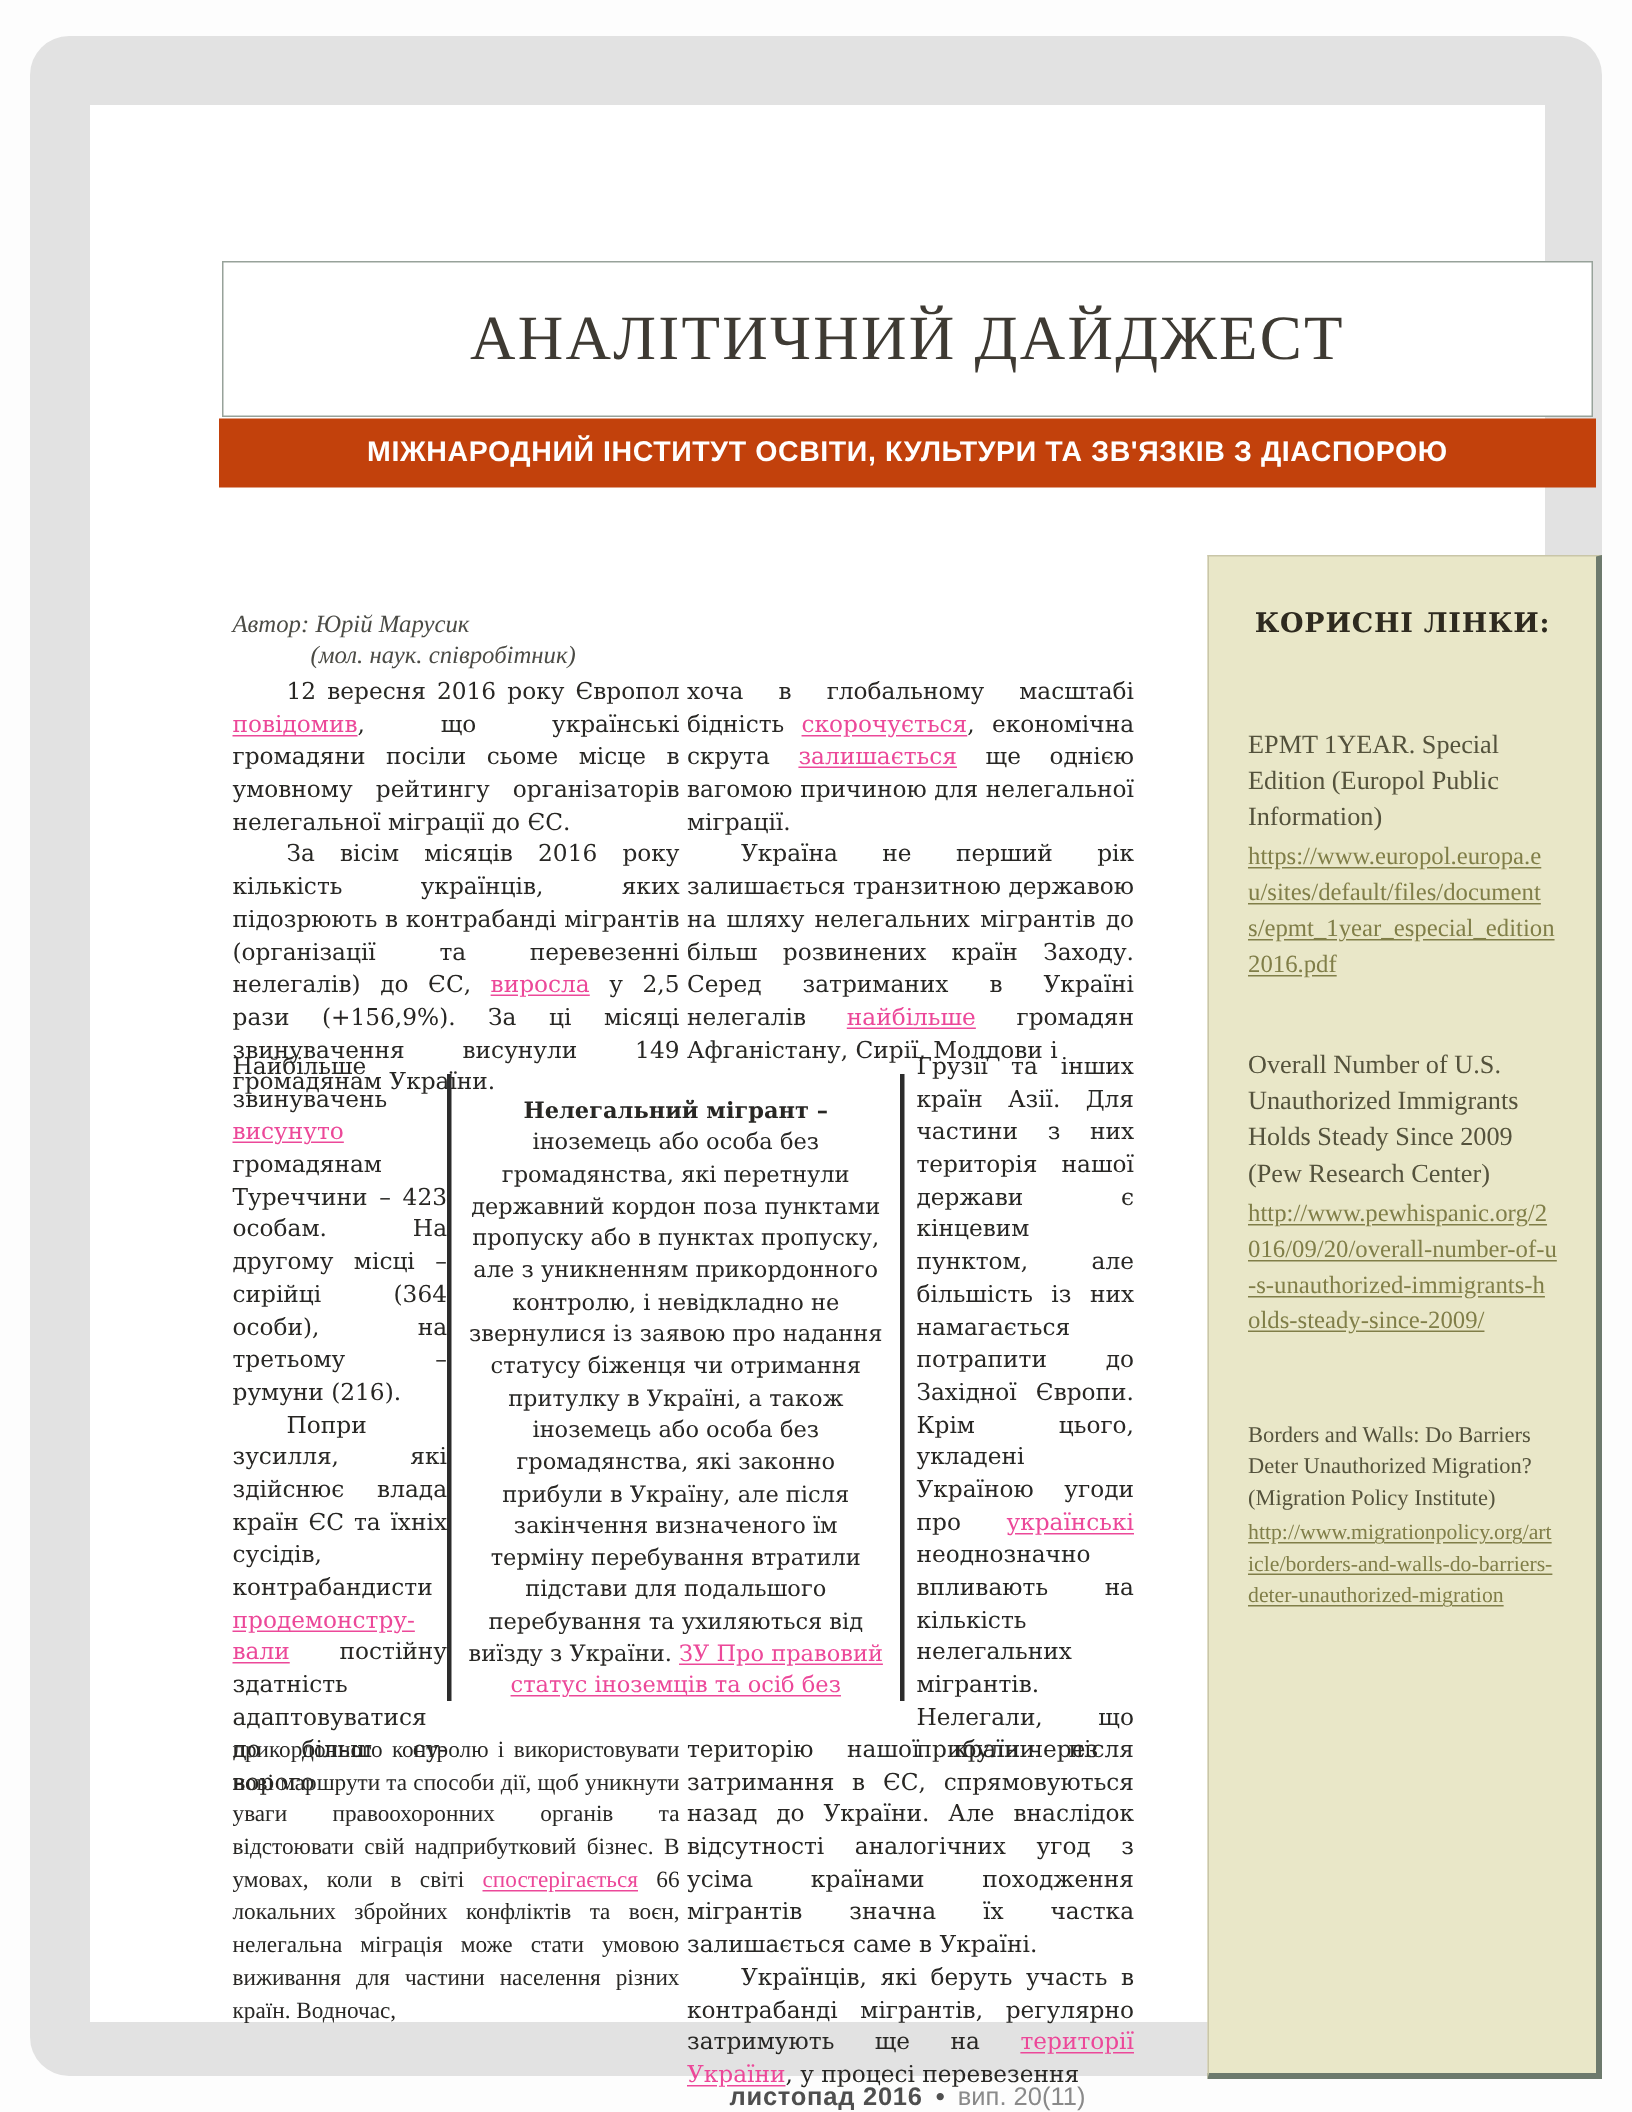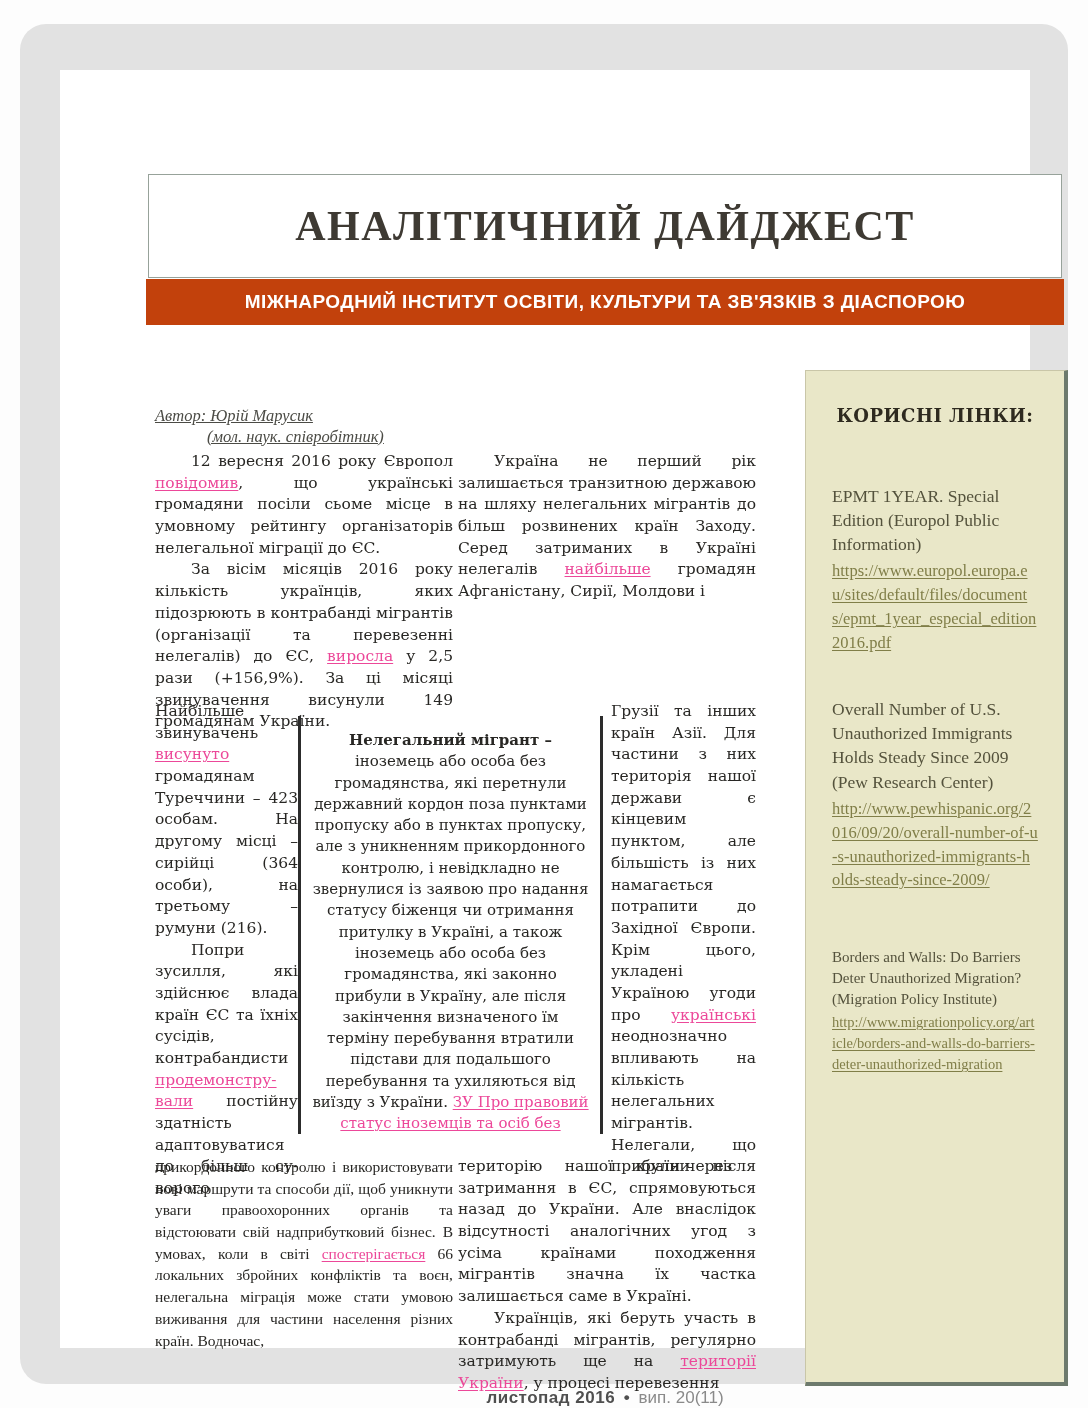--- a/index.html
+++ b/index.html
@@ -5,31 +5,31 @@
   html,body{margin:0;padding:0;background:#fbfbfb;}
   #canvas{position:relative;width:1088px;height:1408px;background:#fdfdfd;overflow:hidden;
           font-family:"DejaVu Serif", serif;}
   #sheet{position:absolute;left:20px;top:24px;width:1048px;height:1360px;background:#e2e2e2;
          border-radius:26px;}
   #page{position:absolute;left:60px;top:70px;width:970px;height:1278px;background:#ffffff;}
 
   
   #masthead-box{position:absolute;left:88px;top:104px;width:914px;height:104px;background:#ffffff;
         border:1px solid #97a29a;display:flex;align-items:center;justify-content:center;box-sizing:border-box;}
-  #masthead-box .masthead-text{font-family:"Liberation Serif", serif;font-weight:bold;font-size:42px;
+  #masthead-box .masthead-text{font-family:"Liberation Serif", serif;font-weight:normal;font-size:42px;
         color:#3e3a33;letter-spacing:1.5px;}
   #band{position:absolute;left:86px;top:209px;width:918px;height:46px;background:#c2410c;
         display:flex;align-items:center;justify-content:center;}
   #band .band-text{font-family:"Liberation Sans", sans-serif;font-weight:bold;font-size:19px;
         color:#ffffff;letter-spacing:0.4px;}
 
   
   #article-title{position:absolute;left:95px;top:296px;font-size:28px;color:#70817a;letter-spacing:0.5px;}
   #author{position:absolute;left:95px;top:336px;font-family:"Liberation Serif", serif;font-style:italic;
-        font-size:16.5px;color:#4b4b45;line-height:1.25;text-decoration:underline;}
+        font-size:16.5px;color:#4b4b45;line-height:1.25;}
   #author .author-line2{padding-left:52px;display:block;}
 
   
   .flow{position:absolute;font-size:15.5px;line-height:1.4;color:#282724;text-align:justify;}
   .para{margin:0;}
   .para.indent{text-indent:36px;}
   .lnk{color:#ec4899;text-decoration:underline;text-underline-offset:2px;cursor:pointer;}
   .b{font-weight:bold;}
   .i{}
 
@@ -83,20 +83,21 @@
     <div id="author">
       <span class="author-line1">Автор: Юрій Марусик</span>
       <span class="author-line2">(мол. наук. співробітник)</span>
     </div>
 
     <div id="col1-top" class="flow">
         <p class="para indent"><span>12 вересня 2016 року Європол </span><span class="lnk">повідомив</span><span>, що українські громадяни посіли сьоме місце в умовному рейтингу організаторів нелегальної міграції до ЄС.</span></p>
         <p class="para indent"><span>За вісім місяців 2016 року кількість українців, яких підозрюють в контрабанді мігрантів (організації та перевезенні нелегалів) до ЄС, </span><span class="lnk">виросла</span><span> у 2,5 рази (+156,9%). За ці місяці звинувачення висунули 149 громадянам України.</span></p>
       </div>
     <div id="col2-top" class="flow">
+        <p class="para"><span>хоча в глобальному масштабі бідність </span><span class="lnk">скорочується</span><span>, економічна скрута </span><span class="lnk">залишається</span><span> ще однією вагомою причиною для нелегальної міграції.</span></p>
         <p class="para indent"><span>Україна не перший рік залишається транзитною державою на шляху нелегальних мігрантів до більш розвинених країн Заходу. Серед затриманих в Україні нелегалів </span><span class="lnk">найбільше</span><span> громадян Афганістану, Сирії, Молдови і</span></p>
       </div>
     <div id="col1-narrow" class="flow">
         <p class="para"><span>Найбільше звинувачень </span><span class="lnk">висунуто</span><span> громадянам Туреччини – 423 особам. На другому місці – сирійці (364 особи), на третьому – румуни (216).</span></p>
         <p class="para indent"><span>Попри зусилля, які здійснює влада країн ЄС та їхніх сусідів, контрабандисти </span><span class="lnk">продемонстру-вали</span><span> постійну здатність адаптовуватися до більш су-ворого</span></p>
       </div>
     <div id="callout" class="flow">
         <p class="para"><span class="b">Нелегальний мігрант –</span><span> іноземець або особа без громадянства, які перетнули державний кордон поза пунктами пропуску або в пунктах пропуску, але з уникненням прикордонного контролю, і невідкладно не звернулися із заявою про надання статусу біженця чи отримання притулку в Україні, а також іноземець або особа без громадянства, які законно прибули в Україну, але після закінчення визначеного їм терміну перебування втратили підстави для подальшого перебування та ухиляються від виїзду з України. </span><span class="lnk">ЗУ Про правовий статус іноземців та осіб без громадянства</span></p>
       </div>
     <div id="col2-narrow" class="flow">

